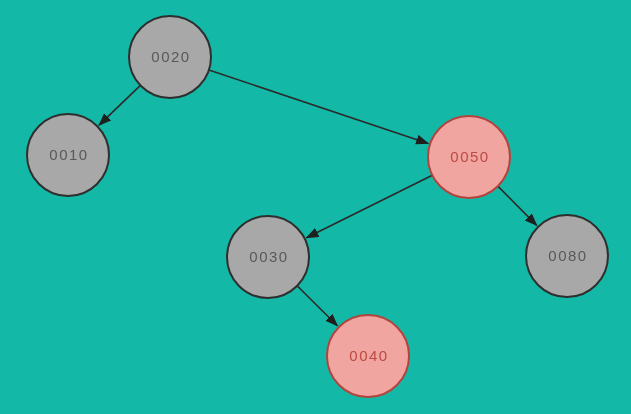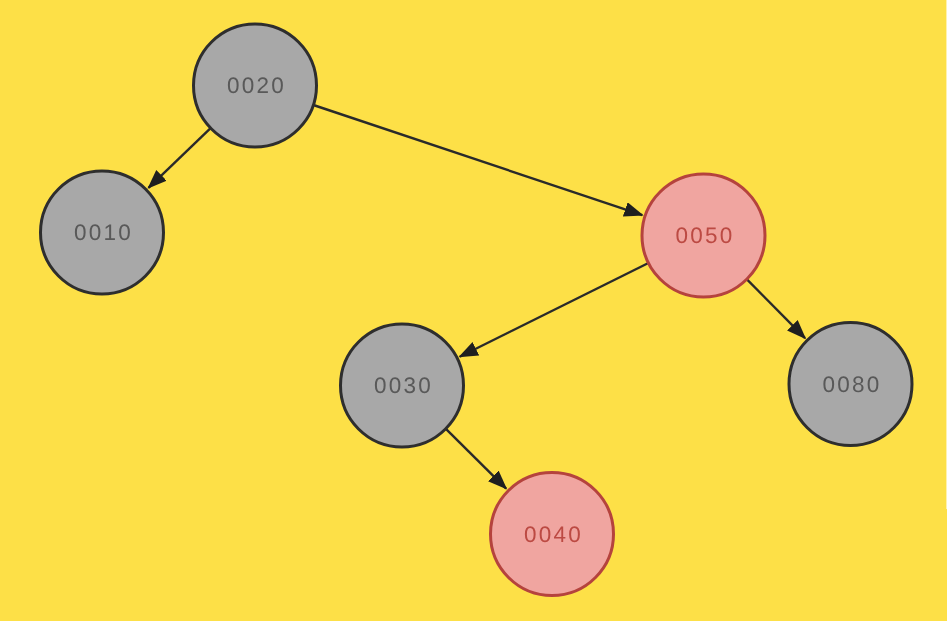--- a/index.html
+++ b/index.html
@@ -5,21 +5,21 @@
   html, body {
     margin: 0;
     padding: 0;
     background: #ffffff;
     font-family: "Liberation Sans", "DejaVu Sans", sans-serif;
   }
   .stage {
     position: relative;
     width: 631px;
     height: 414px;
-    background: #fde047;
+    background: #14b8a6;
     overflow: hidden;
   }
   .stage svg {
     display: block;
     width: 631px;
     height: 414px;
   }
   .node-label {
     letter-spacing: 1.5px;
     font-size: 15px;

